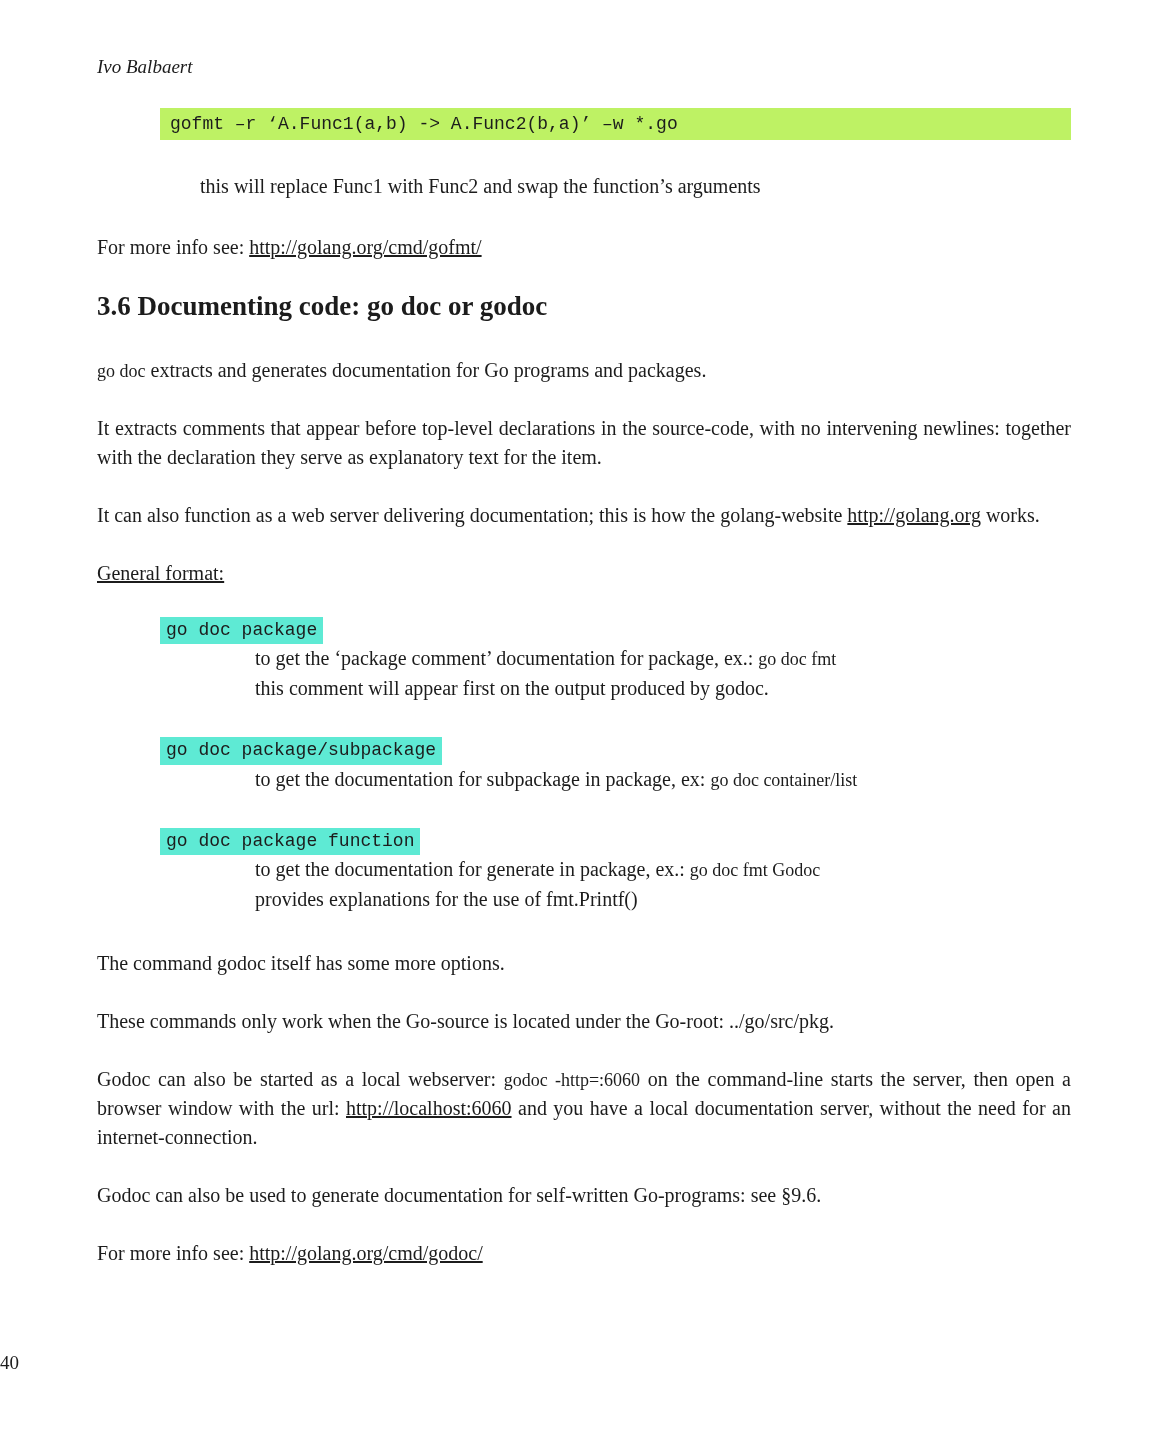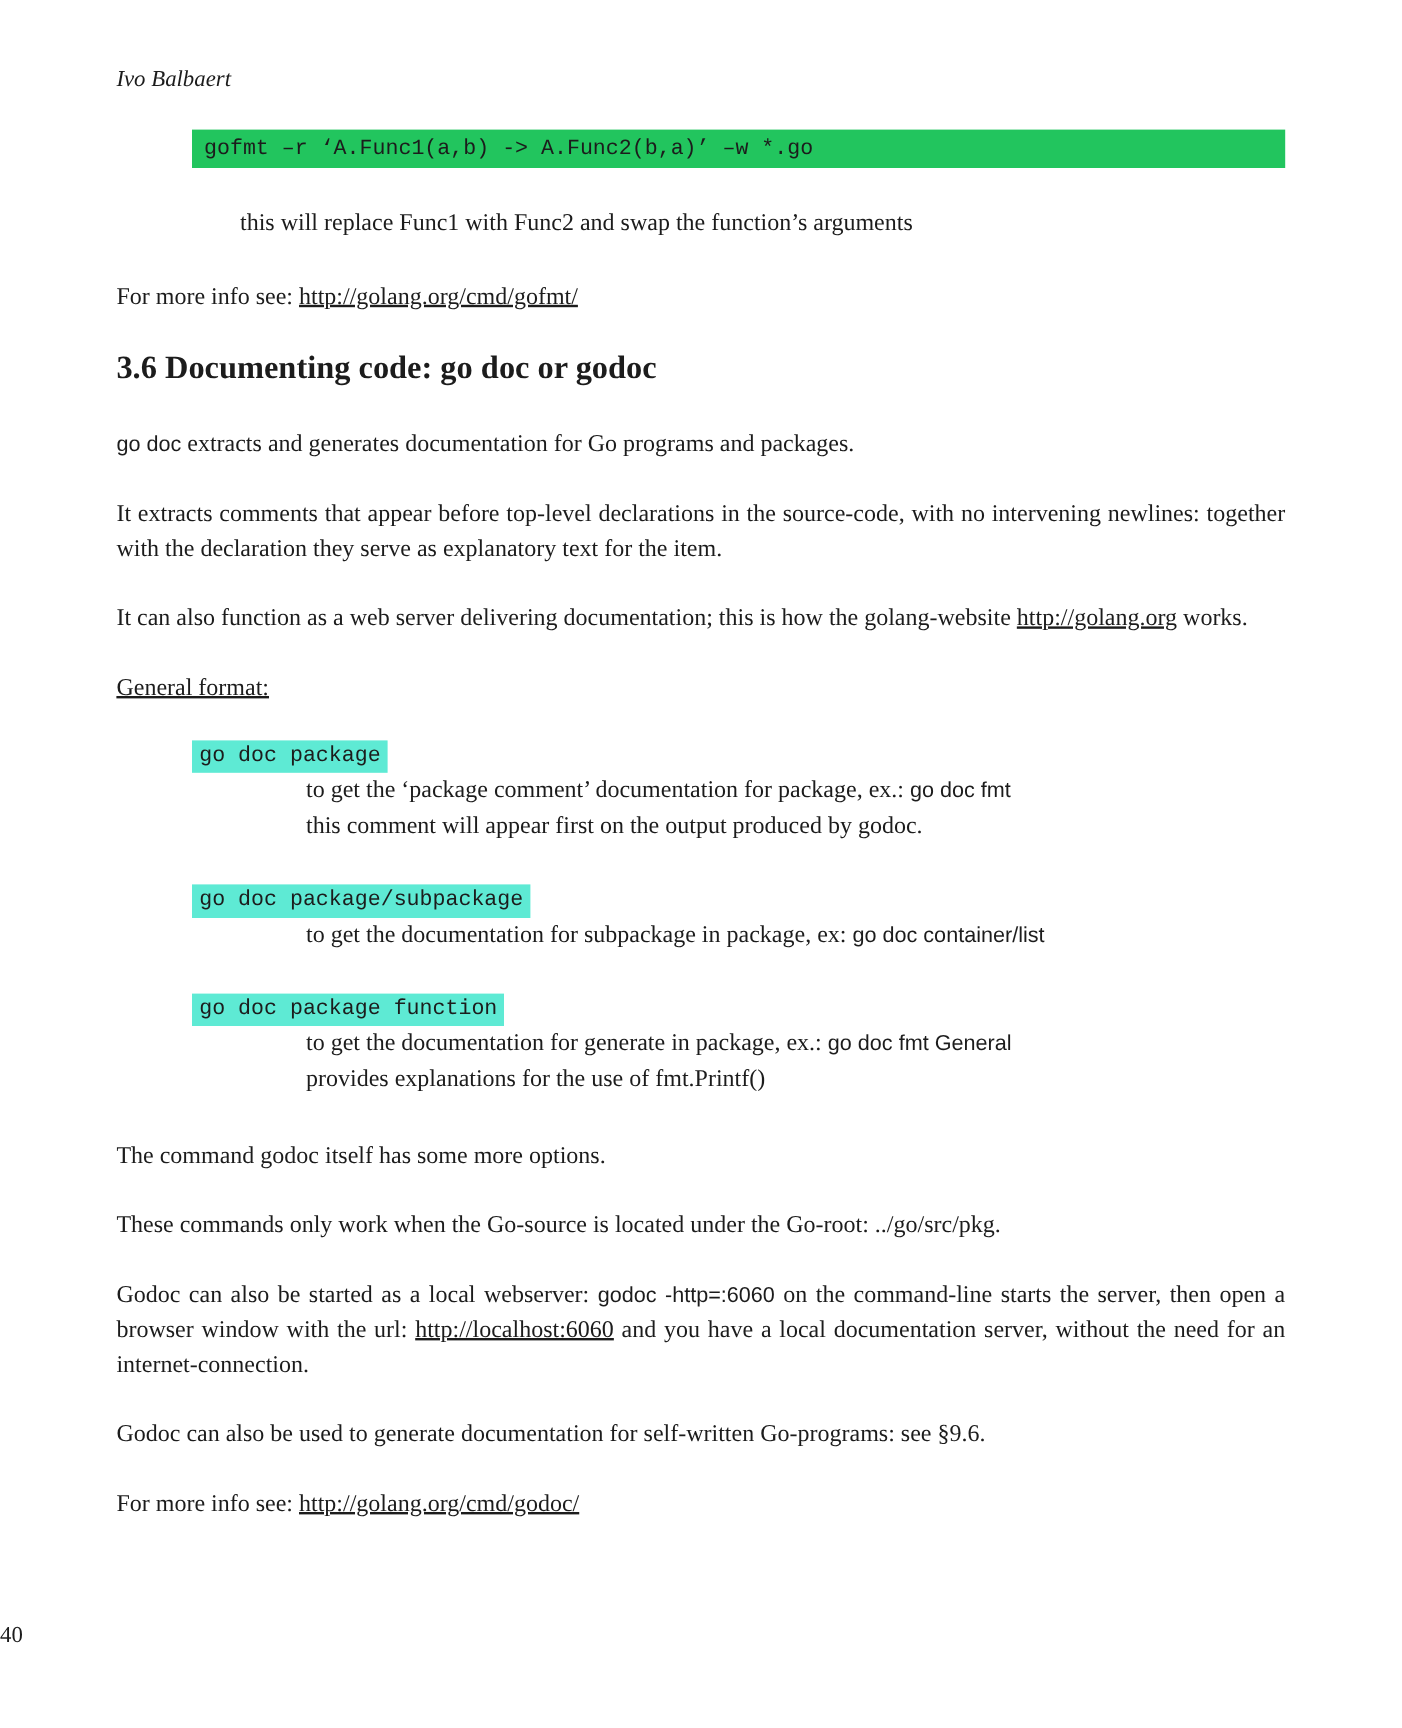--- a/index.html
+++ b/index.html
@@ -13,21 +13,21 @@
   .page { padding:56px 97px 0 97px; }
 
   .author {
     font-style:italic;
     font-size:19px;
     margin-bottom:30px;
   }
 
   .codeblock {
     margin-left:63px;
-    background:#22c55e;
+    background:#bef264;
     font-family:"Liberation Mono", monospace;
     font-size:18px;
     line-height:1.45;
     padding:3px 10px;
     margin-bottom:32px;
     white-space:pre;
   }
 
   .indent-explain {
     margin-left:103px;
@@ -49,21 +49,21 @@
     cursor:pointer;
   }
 
   h2.section-title {
     font-size:27px;
     font-weight:bold;
     margin:4px 0 34px 0;
   }
 
   .inline-code {
-    font-family:Liberation Sans, sans-serif;
+    font-family:Liberation Serif, serif;
     font-size:18px;
   }
 
   .underlined { text-decoration:underline; }
 
   .format-block { margin-bottom:34px; }
   .format-command {
     display:inline-block;
     margin-left:63px;
     background:#5eead4;
@@ -119,21 +119,21 @@
   <div class="format-block">
     <span class="format-command">go doc package/subpackage</span>
     <div class="format-desc">
       <span>to get the documentation for subpackage in package, ex: </span><span class="inline-code">go doc container/list</span>
     </div>
   </div>
 
   <div class="format-block">
     <span class="format-command">go doc package function</span>
     <div class="format-desc">
-      <span>to get the documentation for generate in package, ex.: </span><span class="inline-code">go doc fmt General</span><br>
+      <span>to get the documentation for generate in package, ex.: </span><span class="inline-code">go doc fmt Godoc</span><br>
       <span>provides explanations for the use of fmt.Printf()</span>
     </div>
   </div>
 
   <p class="body">The command godoc itself has some more options.</p>
 
   <p class="body">These commands only work when the Go-source is located under the Go-root: ../go/src/pkg.</p>
 
   <p class="body justify"><span>Godoc can also be started as a local webserver: </span><span class="inline-code">godoc  -http=:6060</span><span> on the command-line starts the server, then open a browser window with the url: </span><a class="link">http://localhost:6060</a><span> and you have a local documentation server, without the need for an internet-connection.</span></p>
 

